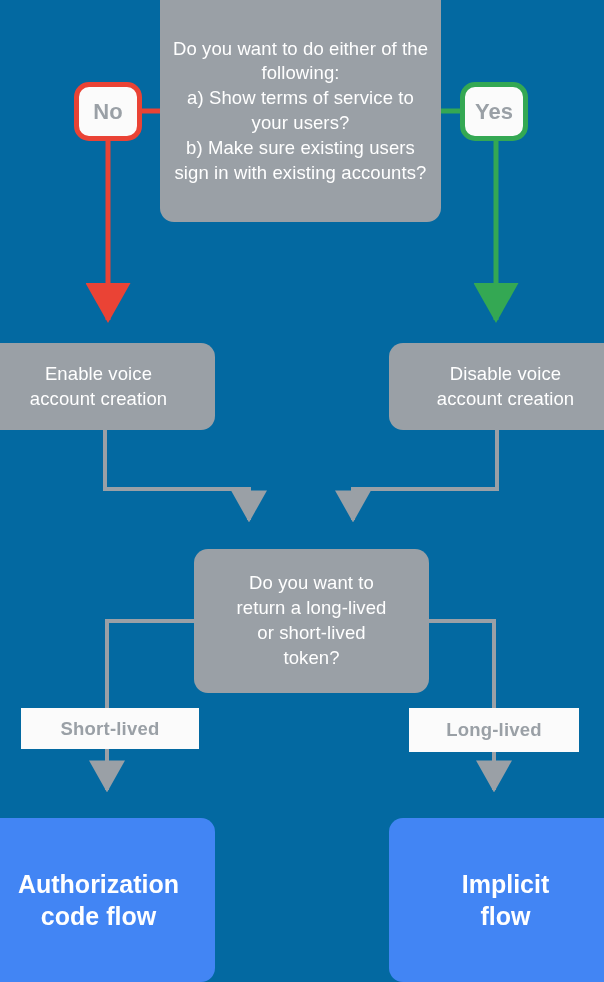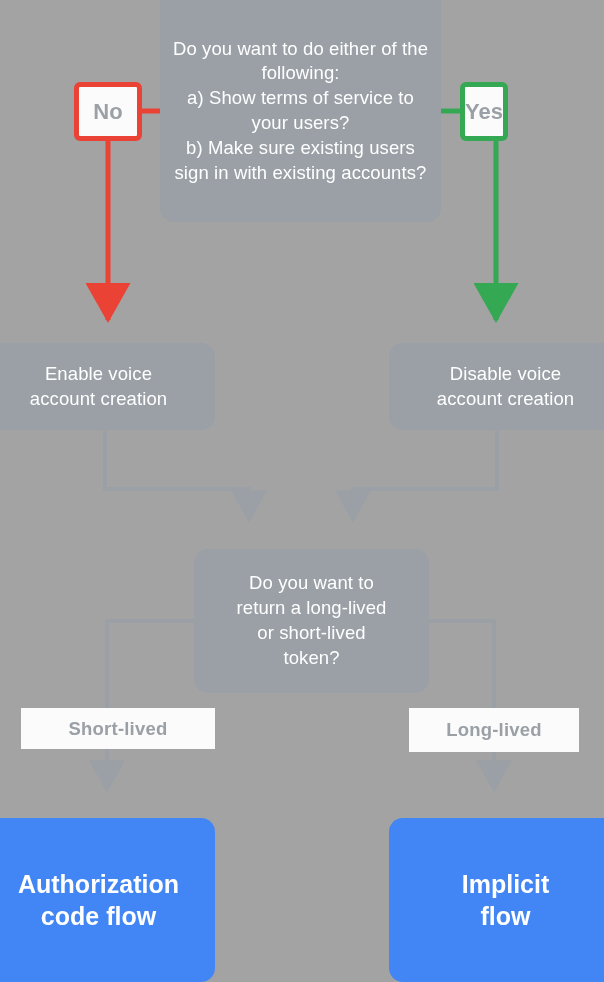--- a/index.html
+++ b/index.html
@@ -4,21 +4,21 @@
 <style>
   html, body {
     margin: 0;
     padding: 0;
     background: #000000;
   }
   #canvas {
     position: relative;
     width: 604px;
     height: 982px;
-    background: #a3a3a3;
+    background: #0369a1;
     overflow: hidden;
     font-family: "Liberation Sans", sans-serif;
   }
   svg.edges {
     position: absolute;
     left: 0;
     top: 0;
     width: 604px;
     height: 982px;
     pointer-events: none;
@@ -47,21 +47,21 @@
     font-weight: bold;
     line-height: 1.3;
   }
   .pill {
     position: absolute;
     box-sizing: border-box;
     display: flex;
     align-items: center;
     justify-content: center;
     background: #fbfbfb;
-    border-radius: 6px;
+    border-radius: 15px;
     font-size: 22px;
     font-weight: bold;
     color: #9aa0a6;
   }
   .pill-no { border: 5px solid #ea4335; }
   .pill-yes { border: 5px solid #34a853; }
   .edge-label {
     position: absolute;
     box-sizing: border-box;
     display: flex;
@@ -76,22 +76,22 @@
   .q-top { top: 0px; left: 160px; width: 281px; height: 222px;
            border-top-left-radius: 0; border-top-right-radius: 0; padding: 0 12px; }
   .n-enable { top: 343px; left: -18px; width: 233px; height: 87px; padding: 0 10px; }
   .n-disable { top: 343px; left: 389px; width: 233px; height: 87px; padding: 0 10px; }
   .q-token { top: 549px; left: 194px; width: 235px; height: 144px; padding: 0 12px; }
   .b-auth { top: 818px; left: -18px; width: 233px; height: 164px;
             border-bottom-left-radius: 14px; border-bottom-right-radius: 14px; }
   .b-impl { top: 818px; left: 389px; width: 233px; height: 164px;
             border-bottom-left-radius: 14px; border-bottom-right-radius: 14px; }
   .p-no { top: 82px; left: 74px; width: 68px; height: 59px; }
-  .p-yes { top: 82px; left: 460px; width: 48px; height: 59px; }
-  .l-short { top: 708px; left: 21px; width: 194px; height: 41px; }
+  .p-yes { top: 82px; left: 460px; width: 68px; height: 59px; }
+  .l-short { top: 708px; left: 21px; width: 178px; height: 41px; }
   .l-long { top: 708px; left: 409px; width: 170px; height: 44px; }
 </style>
 </head>
 <body>
 
 <div id="canvas">
 
   <svg class="edges" viewBox="0 0 604 982" xmlns="http://www.w3.org/2000/svg">
     <defs>
       <marker id="ah-red" markerWidth="9" markerHeight="8" refX="4.5" refY="7.4" orient="0" markerUnits="strokeWidth">

